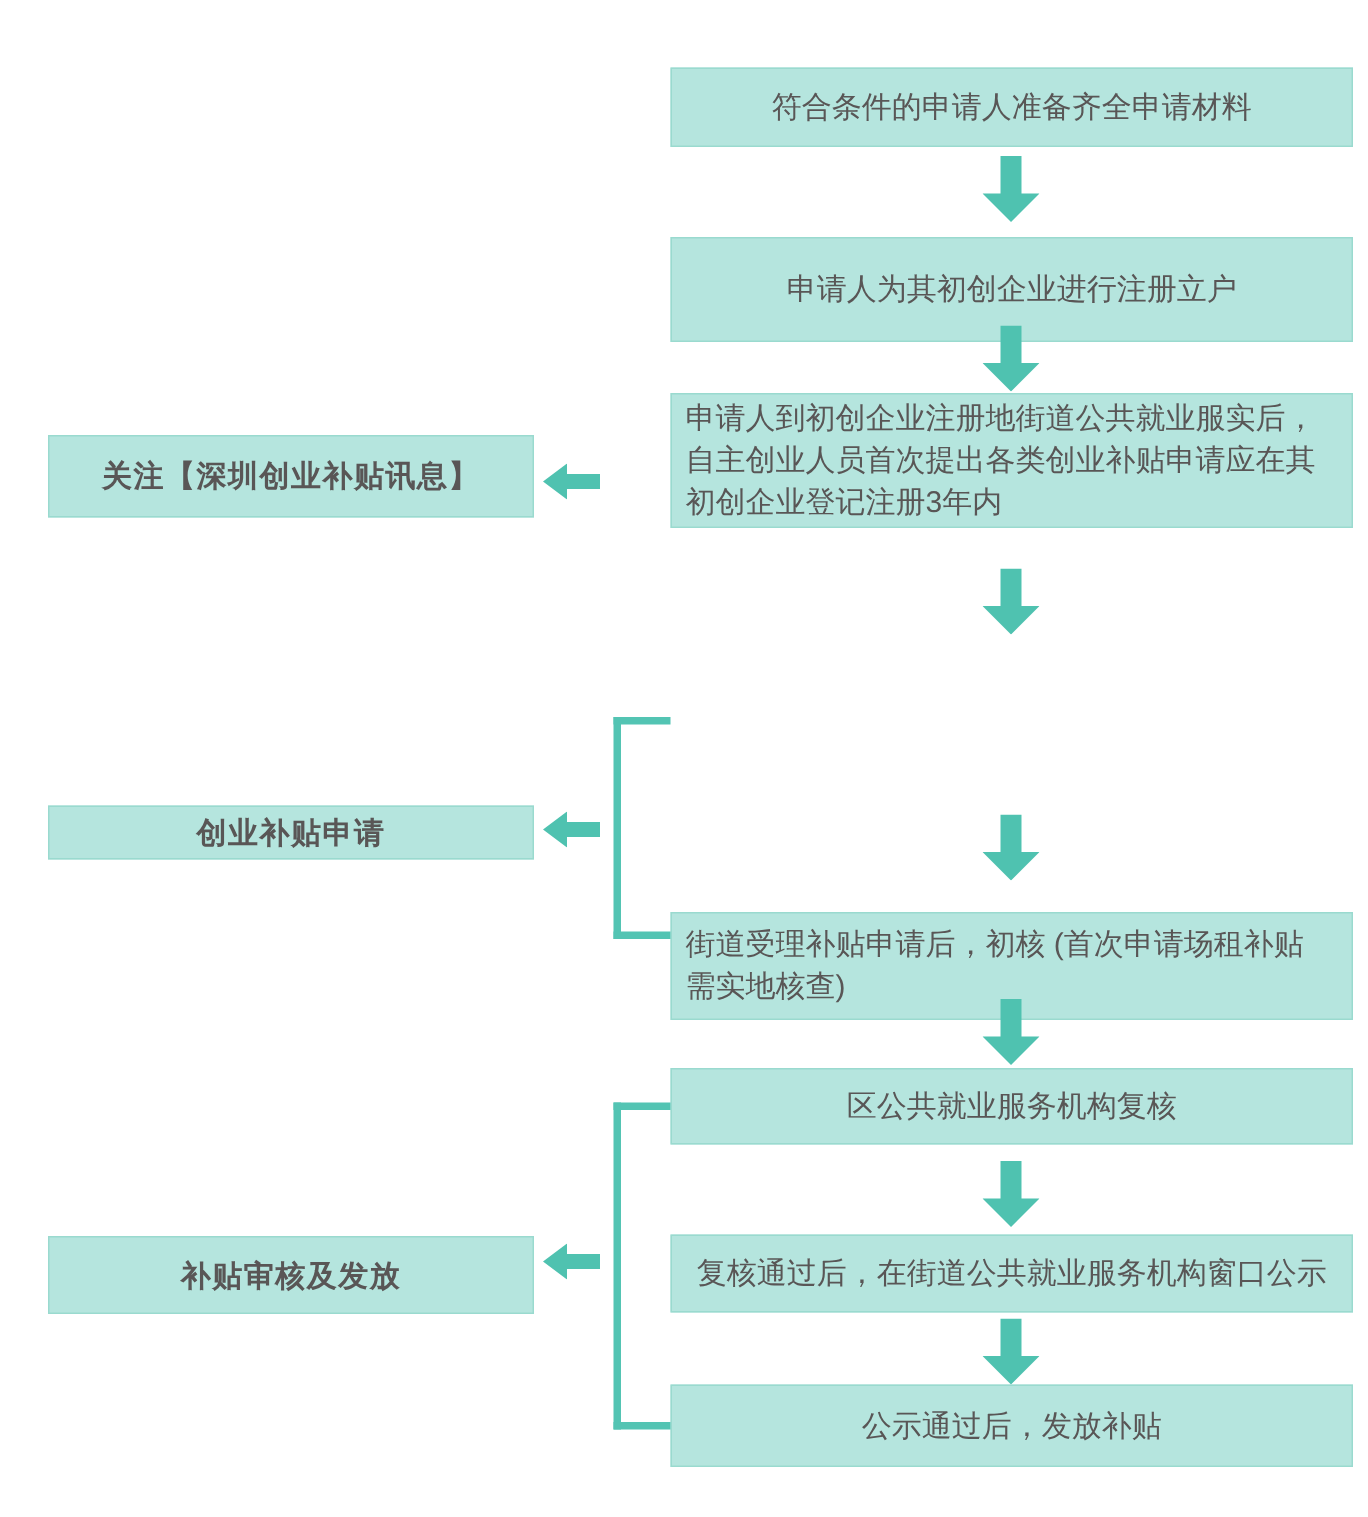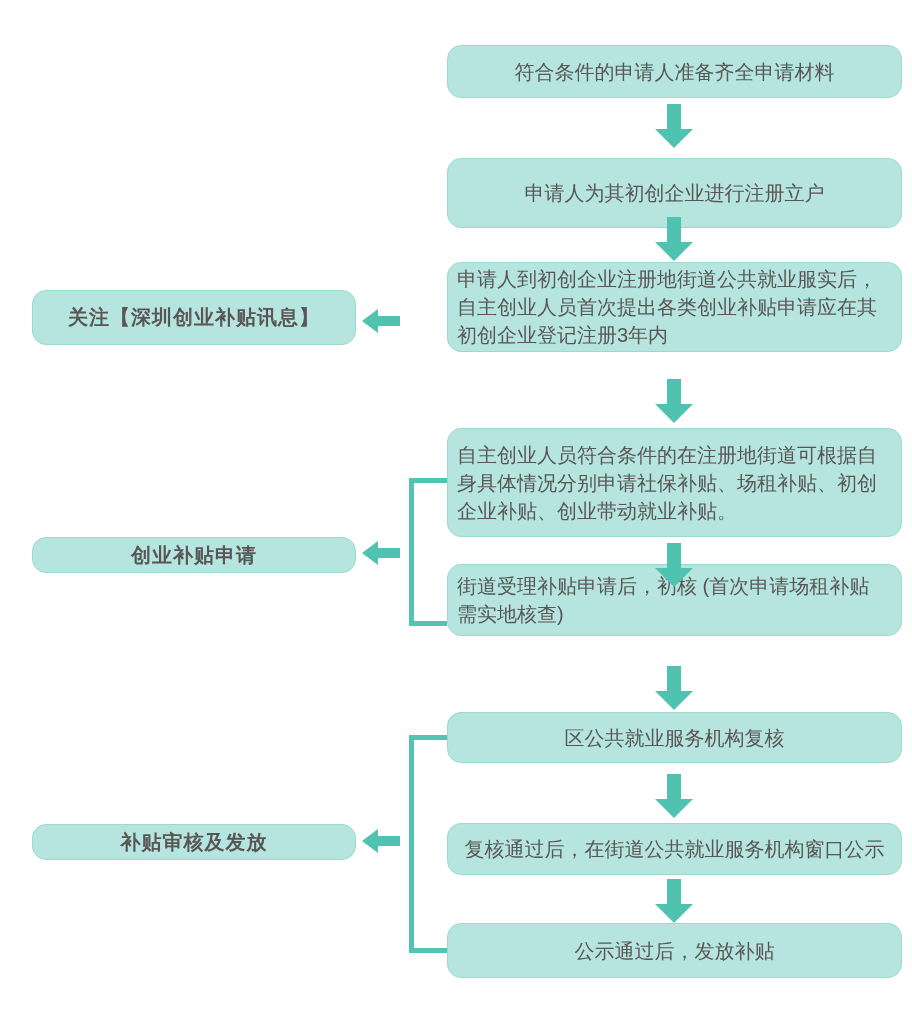--- a/index.html
+++ b/index.html
@@ -15,21 +15,21 @@
     width:912px;height:1011px;
     background:#ffffff;
     font-family:"Liberation Sans","DejaVu Sans",sans-serif;
     color:var(--text);
     overflow:hidden;
   }
   .box{
     position:absolute;
     background:var(--box-fill);
     border:1px solid var(--box-border);
-    border-radius:14px;
+    border-radius:0;
     box-sizing:border-box;
     display:flex;
     align-items:center;
   }
   .step{
     left:447px;
     width:455px;
     font-size:20px;
     line-height:28px;
   }
@@ -42,28 +42,28 @@
     justify-content:center;
     font-size:20px;
     font-weight:bold;
     letter-spacing:1px;
   }
   
   .s1{top:45px;height:53px;}
   .s2{top:158px;height:70px;}
   .s3{top:262px;height:90px;}
   .s4{top:428px;height:109px;}
-  .s5{top:564px;height:72px;}
+  .s5{top:608px;height:72px;}
   .s6{top:712px;height:51px;align-items:center;}
   .s7{top:823px;height:52px;}
   .s8{top:923px;height:55px;}
   
   .g1{top:290px;height:55px;}
   .g2{top:537px;height:36px;}
-  .g3{top:824px;height:36px;}
+  .g3{top:824px;height:52px;}
   
   .arrow-down{
     position:absolute;
     left:655px;
     width:38px;height:44px;
     color:var(--arrow);
   }
   .ad1{top:104px;} .ad2{top:217px;} .ad3{top:379px;} .ad4{top:543px;}
   .ad5{top:666px;} .ad6{top:774px;} .ad7{top:879px;}
   .arrow-left{
@@ -95,25 +95,20 @@
   <div class="box step center s1">
     <span class="step-text">符合条件的申请人准备齐全申请材料</span>
   </div>
   <div class="box step center s2">
     <span class="step-text">申请人为其初创企业进行注册立户</span>
   </div>
   <div class="box step left-align s3">
     <span class="step-text">申请人到初创企业注册地街道公共就业服实后，
 自主创业人员首次提出各类创业补贴申请应在其
 初创企业登记注册3年内</span>
-  </div>
-  <div class="box step left-align s4">
-    <span class="step-text">自主创业人员符合条件的在注册地街道可根据自
-身具体情况分别申请社保补贴、场租补贴、初创
-企业补贴、创业带动就业补贴。</span>
   </div>
   <div class="box step left-align s5">
     <span class="step-text">街道受理补贴申请后，初核 (首次申请场租补贴
 需实地核查)</span>
   </div>
   <div class="box step center s6">
     <span class="step-text">区公共就业服务机构复核</span>
   </div>
   <div class="box step center s7">
     <span class="step-text">复核通过后，在街道公共就业服务机构窗口公示</span>

